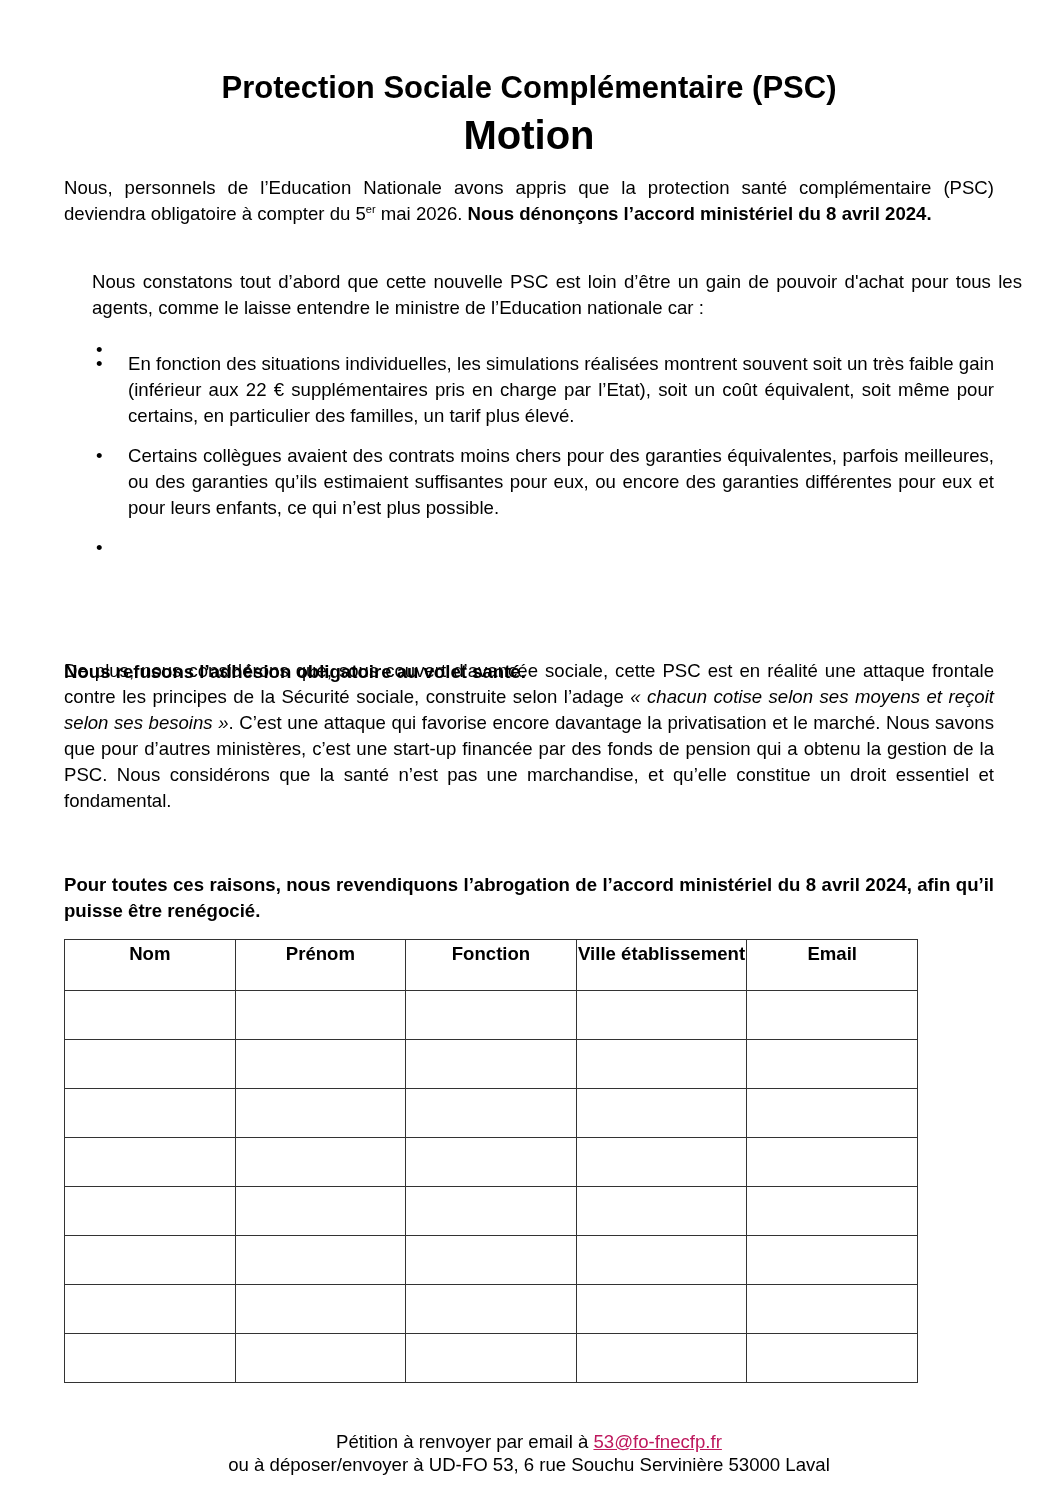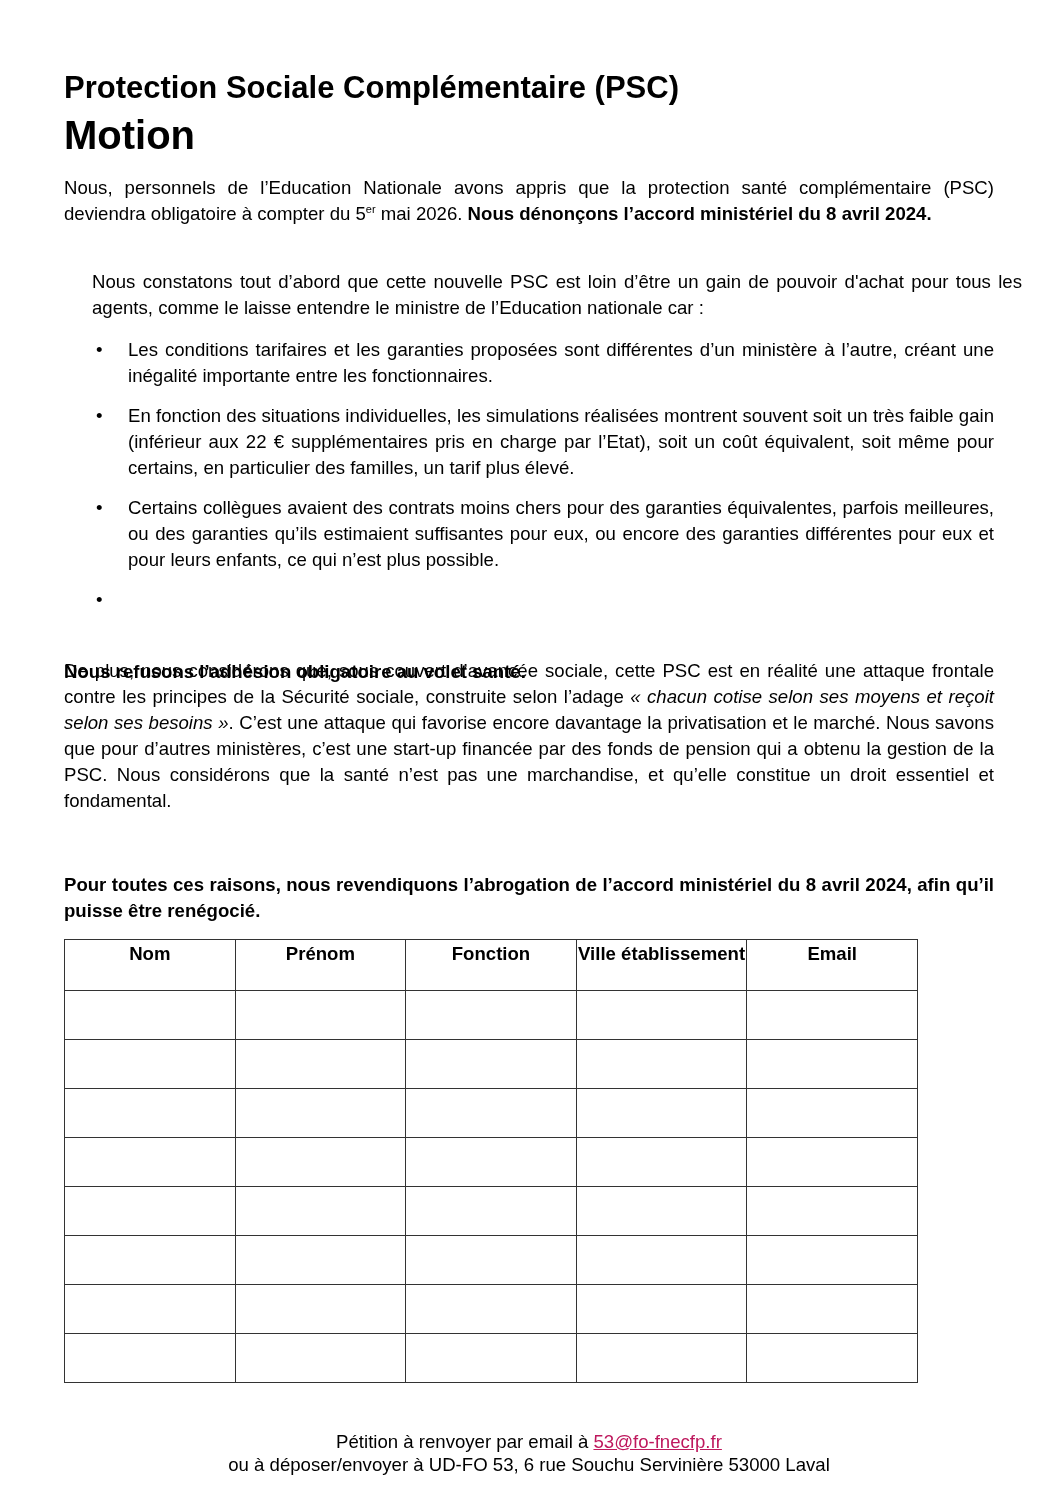--- a/index.html
+++ b/index.html
@@ -1,19 +1,19 @@
 <!DOCTYPE html>
 <html><head>
 <meta charset="utf-8">
 <style>
   html, body { margin: 0; padding: 0; background: #ffffff; }
   body { width: 1058px; height: 1497px; position: relative; overflow: hidden;
          font-family: "Liberation Sans", sans-serif; color: #000; }
   .page { position: absolute; left: 64px; top: 0; width: 930px; }
-  .title { position: absolute; left: 0; width: 930px; text-align: left; font-weight: bold; }
+  .title { position: absolute; left: 0; width: 930px; text-align: center; font-weight: bold; }
   .t1 { top: 68px; font-size: 31px; line-height: 40px; }
   .t2 { top: 110px; font-size: 40px; line-height: 50px; }
   .para { position: absolute; left: 0; width: 930px; font-size: 18.6px; line-height: 26px; text-align: justify; }
   .p1 { top: 175px; }
   .p2 { top: 269px; margin-left: 28px; }
   .bullets { position: absolute; left: 0; top: 337px; width: 930px; margin: 0; padding: 0; list-style: none; }
   .bullets li { position: relative; padding-left: 64px; font-size: 18.6px; line-height: 26px; margin-bottom: 14px; text-align: justify; }
   .bullets li .dot { position: absolute; left: 32px; top: 0; }
   .p3 { top: 659px; font-weight: bold; }
   .p4 { top: 658px; }
@@ -35,21 +35,21 @@
 
 <div class="page">
   <div class="title t1">Protection Sociale Complémentaire (PSC)</div>
   <div class="title t2">Motion</div>
 
   <div class="para p1"><span>Nous, personnels de l’Education Nationale avons appris que la protection santé complémentaire (PSC) deviendra obligatoire à compter du 5</span><sup>er</sup><span> mai 2026. </span><b>Nous dénonçons l’accord ministériel du 8 avril 2024.</b></div>
 
   <div class="para p2">Nous constatons tout d’abord que cette nouvelle PSC est loin d’être un gain de pouvoir d'achat pour tous les agents, comme le laisse entendre le ministre de l’Education nationale car :</div>
 
   <ul class="bullets">
-    <li><span class="dot">•</span><span>Les conditions tarifaires et les garanties proposées sont différentes d’un ministère à l’autre, créant une inégalité importante entre les fonctionnaires.</span></li>
+    <li><span class="dot">•</span></li>
     <li><span class="dot">•</span><span>En fonction des situations individuelles, les simulations réalisées montrent souvent soit un très faible gain (inférieur aux 22 € supplémentaires pris en charge par l’Etat), soit un coût équivalent, soit même pour certains, en particulier des familles, un tarif plus élevé.</span></li>
     <li><span class="dot">•</span><span>Certains collègues avaient des contrats moins chers pour des garanties équivalentes, parfois meilleures, ou des garanties qu’ils estimaient suffisantes pour eux, ou encore des garanties différentes pour eux et pour leurs enfants, ce qui n’est plus possible.</span></li>
     <li><span class="dot">•</span></li>
   </ul>
 
   <div class="para p3">Nous refusons l’adhésion obligatoire au volet santé.</div>
 
   <div class="para p4"><span>De plus, nous considérons que, sous couvert d’avancée sociale, cette PSC est en réalité une attaque frontale contre les principes de la Sécurité sociale, construite selon l’adage </span><i>« chacun cotise selon ses moyens et reçoit selon ses besoins »</i><span>. C’est une attaque qui favorise encore davantage la privatisation et le marché. Nous savons que pour d’autres ministères, c’est une start-up financée par des fonds de pension qui a obtenu la gestion de la PSC. Nous considérons que la santé n’est pas une marchandise, et qu’elle constitue un droit essentiel et fondamental.</span></div>
 
   <div class="para p5">Pour toutes ces raisons, nous revendiquons l’abrogation de l’accord ministériel du 8 avril 2024, afin qu’il puisse être renégocié.</div>

